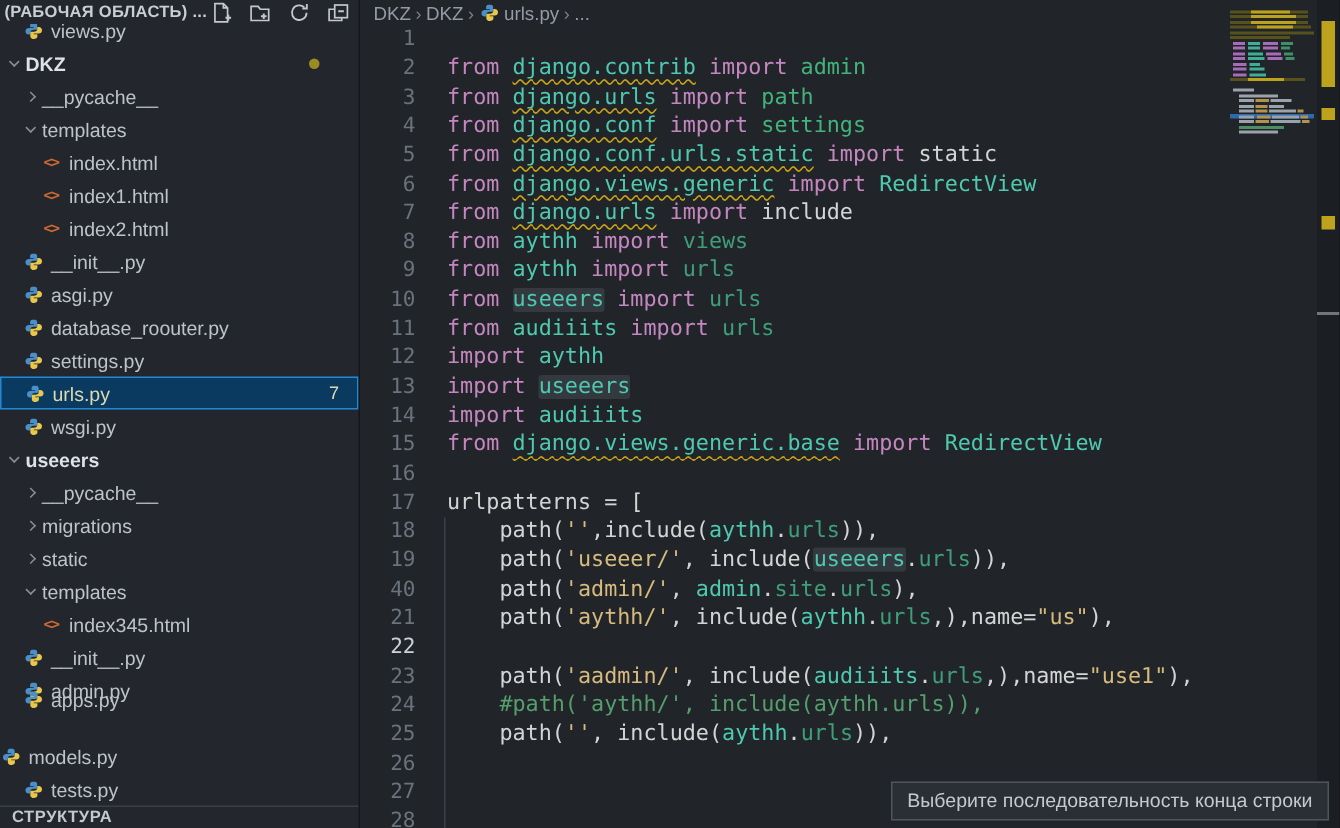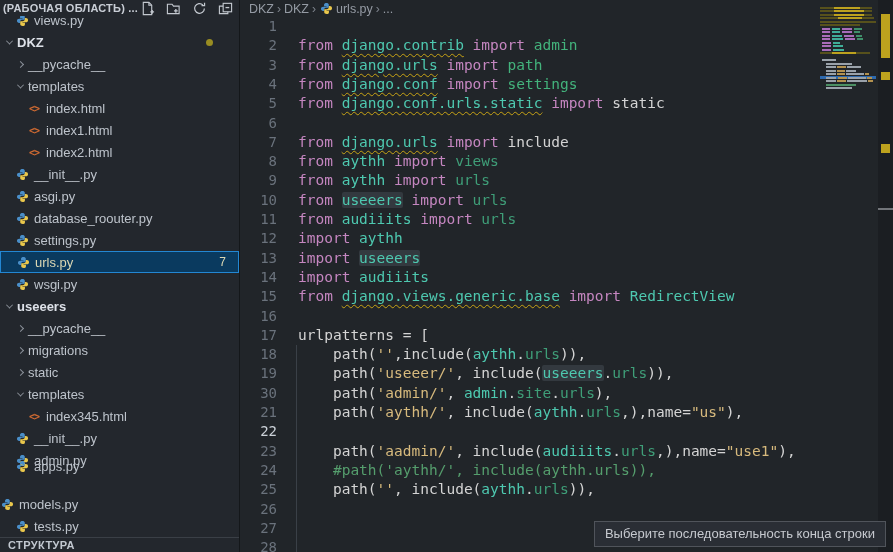--- a/index.html
+++ b/index.html
@@ -307,20 +307,21 @@
         <div class="cl" style="top: 74.9px;">
           <span class="ln">4</span>
           <span class="lc"><span class="tk-k">from </span><span class="tk-t tk-u">django.conf</span><span class="tk-k"> import </span><span class="tk-g1">settings</span></span>
         </div>
         <div class="cl" style="top: 94.2px;">
           <span class="ln">5</span>
           <span class="lc"><span class="tk-k">from </span><span class="tk-t tk-u">django.conf.urls.static</span><span class="tk-k"> import </span><span class="tk-w">static</span></span>
         </div>
         <div class="cl" style="top: 113.5px;">
           <span class="ln">6</span>
+          <span class="lc"><span class="tk-k">from </span><span class="tk-t tk-u">django.views.generic</span><span class="tk-k"> import </span><span class="tk-t">RedirectView</span></span>
         </div>
         <div class="cl" style="top: 132.8px;">
           <span class="ln">7</span>
           <span class="lc"><span class="tk-k">from </span><span class="tk-t tk-u">django.urls</span><span class="tk-k"> import </span><span class="tk-w">include</span></span>
         </div>
         <div class="cl" style="top: 152.1px;">
           <span class="ln">8</span>
           <span class="lc"><span class="tk-k">from </span><span class="tk-t">aythh</span><span class="tk-k"> import </span><span class="tk-g2">views</span></span>
         </div>
         <div class="cl" style="top: 171.4px;">
@@ -361,21 +362,21 @@
         </div>
         <div class="cl" style="top: 345.1px;">
           <span class="ln">18</span>
           <span class="lc"><span class="tk-w">    path(</span><span class="tk-s">''</span><span class="tk-w">,include(</span><span class="tk-t">aythh</span><span class="tk-w">.</span><span class="tk-g2">urls</span><span class="tk-w">)),</span></span>
         </div>
         <div class="cl" style="top: 364.4px;">
           <span class="ln">19</span>
           <span class="lc"><span class="tk-w">    path(</span><span class="tk-s">'useeer/'</span><span class="tk-w">, include(</span><span class="tk-t tk-hl">useeers</span><span class="tk-w">.</span><span class="tk-g2">urls</span><span class="tk-w">)),</span></span>
         </div>
         <div class="cl" style="top: 383.7px;">
-          <span class="ln">30</span>
+          <span class="ln">40</span>
           <span class="lc"><span class="tk-w">    path(</span><span class="tk-s">'admin/'</span><span class="tk-w">, </span><span class="tk-t">admin</span><span class="tk-w">.</span><span class="tk-g2">site</span><span class="tk-w">.</span><span class="tk-g2">urls</span><span class="tk-w">),</span></span>
         </div>
         <div class="cl" style="top: 403px;">
           <span class="ln">21</span>
           <span class="lc"><span class="tk-w">    path(</span><span class="tk-s">'aythh/'</span><span class="tk-w">, include(</span><span class="tk-t">aythh</span><span class="tk-w">.</span><span class="tk-g2">urls</span><span class="tk-w">,),name=</span><span class="tk-s">"us"</span><span class="tk-w">),</span></span>
         </div>
         <div class="cl" style="top: 422.3px;">
           <span class="ln act">22</span>
         </div>
         <div class="cl" style="top: 441.6px;">

